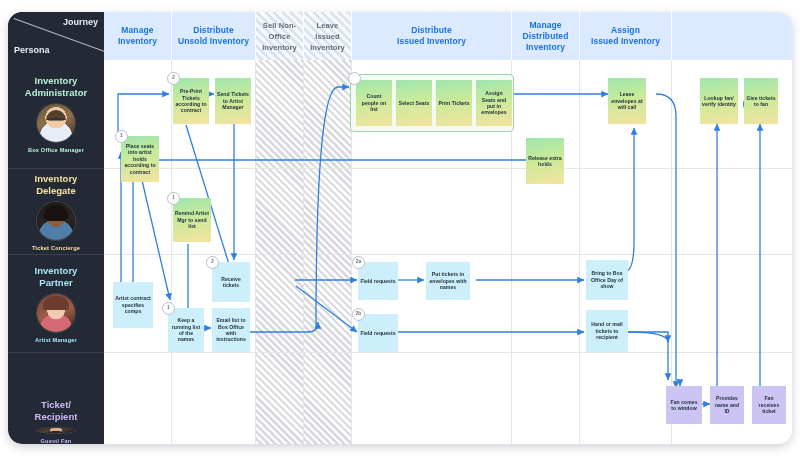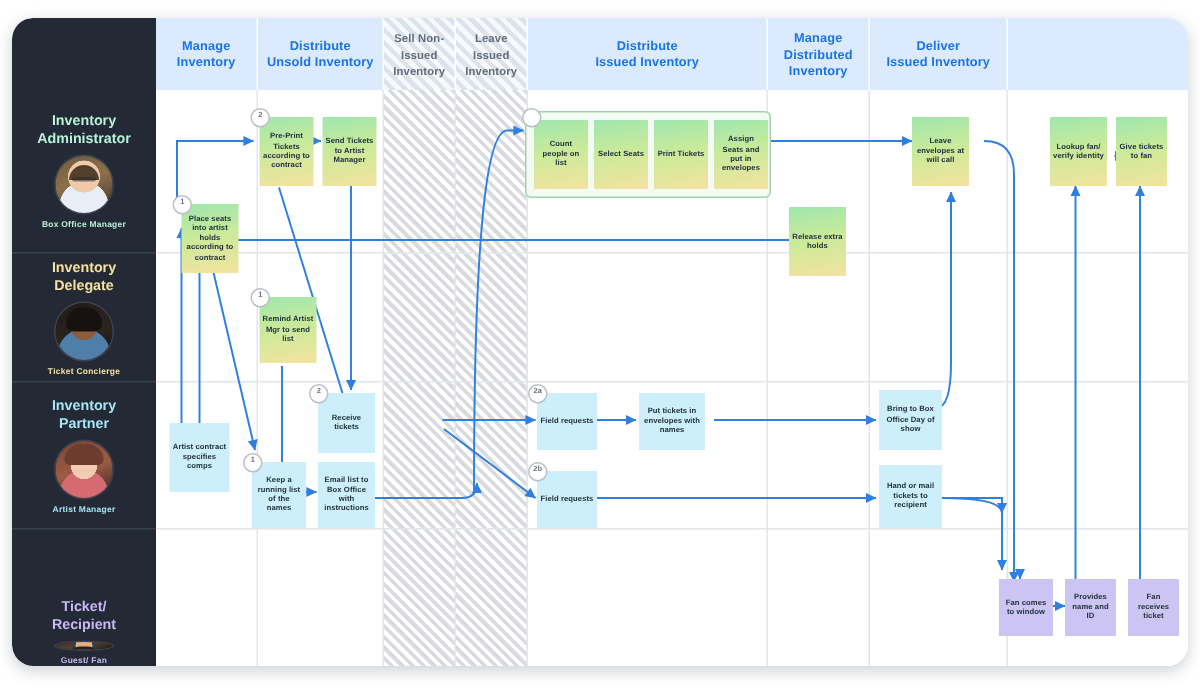--- a/index.html
+++ b/index.html
@@ -104,38 +104,38 @@
     <div class="colhead" style="left:96px;width:68px;">
         <span style="white-space: pre-line;">Manage
 Inventory</span>
       </div>
     <div class="colhead" style="left:164px;width:84px;">
         <span style="white-space: pre-line;">Distribute
 Unsold Inventory</span>
       </div>
     <div class="colhead dim hatch" style="left:248px;width:48px;">
         <span style="white-space: pre-line;">Sell Non-
-Issued
+Office
 Inventory</span>
       </div>
     <div class="colhead dim hatch" style="left:296px;width:48px;">
         <span style="white-space: pre-line;">Leave Issued
 Inventory</span>
       </div>
     <div class="colhead" style="left:344px;width:160px;">
         <span style="white-space: pre-line;">Distribute
 Issued Inventory</span>
       </div>
     <div class="colhead" style="left:504px;width:68px;">
         <span style="white-space: pre-line;">Manage
 Distributed
 Inventory</span>
       </div>
     <div class="colhead" style="left:572px;width:92px;">
-        <span style="white-space: pre-line;">Deliver
+        <span style="white-space: pre-line;">Assign
 Issued Inventory</span>
       </div>
 
     <div class="colbody" style="left:96px;width:68px;"></div>
     <div class="colbody" style="left:164px;width:84px;"></div>
     <div class="colbody hatched" style="left:248px;width:48px;"></div>
     <div class="colbody hatched" style="left:296px;width:48px;"></div>
     <div class="colbody" style="left:344px;width:160px;"></div>
     <div class="colbody" style="left:504px;width:68px;"></div>
     <div class="colbody" style="left:572px;width:92px;"></div>
@@ -203,20 +203,25 @@
         <path d="M735,92 L742,92"></path>
       </g>
       <g fill="none" stroke="#2f7fe0" stroke-width="1.3">
         <path d="M620,320 L660,320 L660,368" marker-end="url(#ah)"></path>
         <path d="M672,368 L672,374" marker-end="url(#ah)"></path>
       </g>
     </svg>
 
     <div id="sidebar"></div>
 
+    <div id="cornercell">
+      <div class="diag"></div>
+      <div class="journey">Journey</div>
+      <div class="persona" style="position:absolute;left:6px;bottom:5px;width:auto;border:none;display:block;color:#e8ecf2;font-size:9px;font-weight:bold;">Persona</div>
+    </div>
 
     <div class="persona" style="top:48px;height:108px;border-top:none;">
       <div class="ptitle" style="color:#b8f2d8;white-space:pre-line;">Inventory
 Administrator</div>
       <div class="pav" style="background:
           radial-gradient(circle at 50% 36%, #f0c9a8 0 34%, transparent 35%),
           radial-gradient(circle at 50% 88%, #e8eef5 0 42%, transparent 43%),
           linear-gradient(160deg,#6d5a3f,#8d6f4a 45%,#3a3228);">
         <div style="position:absolute;left:9px;top:6px;width:20px;height:10px;border-radius:10px 10px 0 0;background:#53402c;"></div>
         <div style="position:absolute;left:11px;top:14px;width:16px;height:3px;border-radius:3px;background:rgba(40,40,40,.55);"></div>

